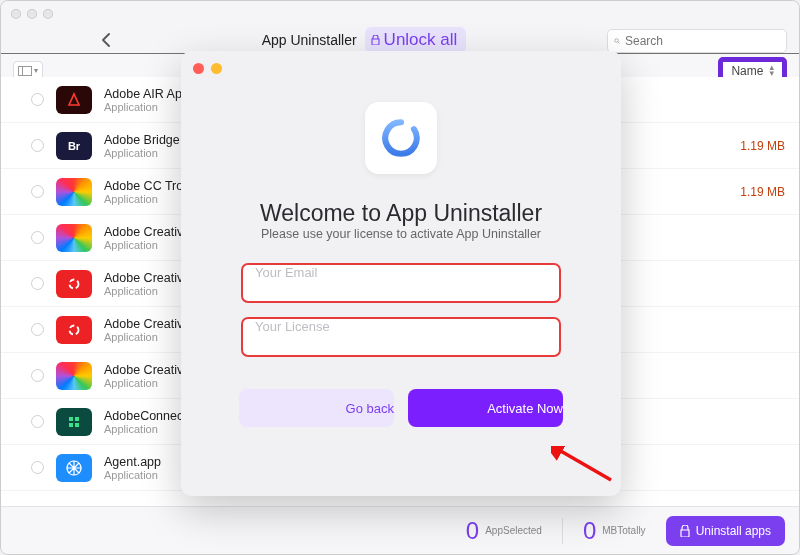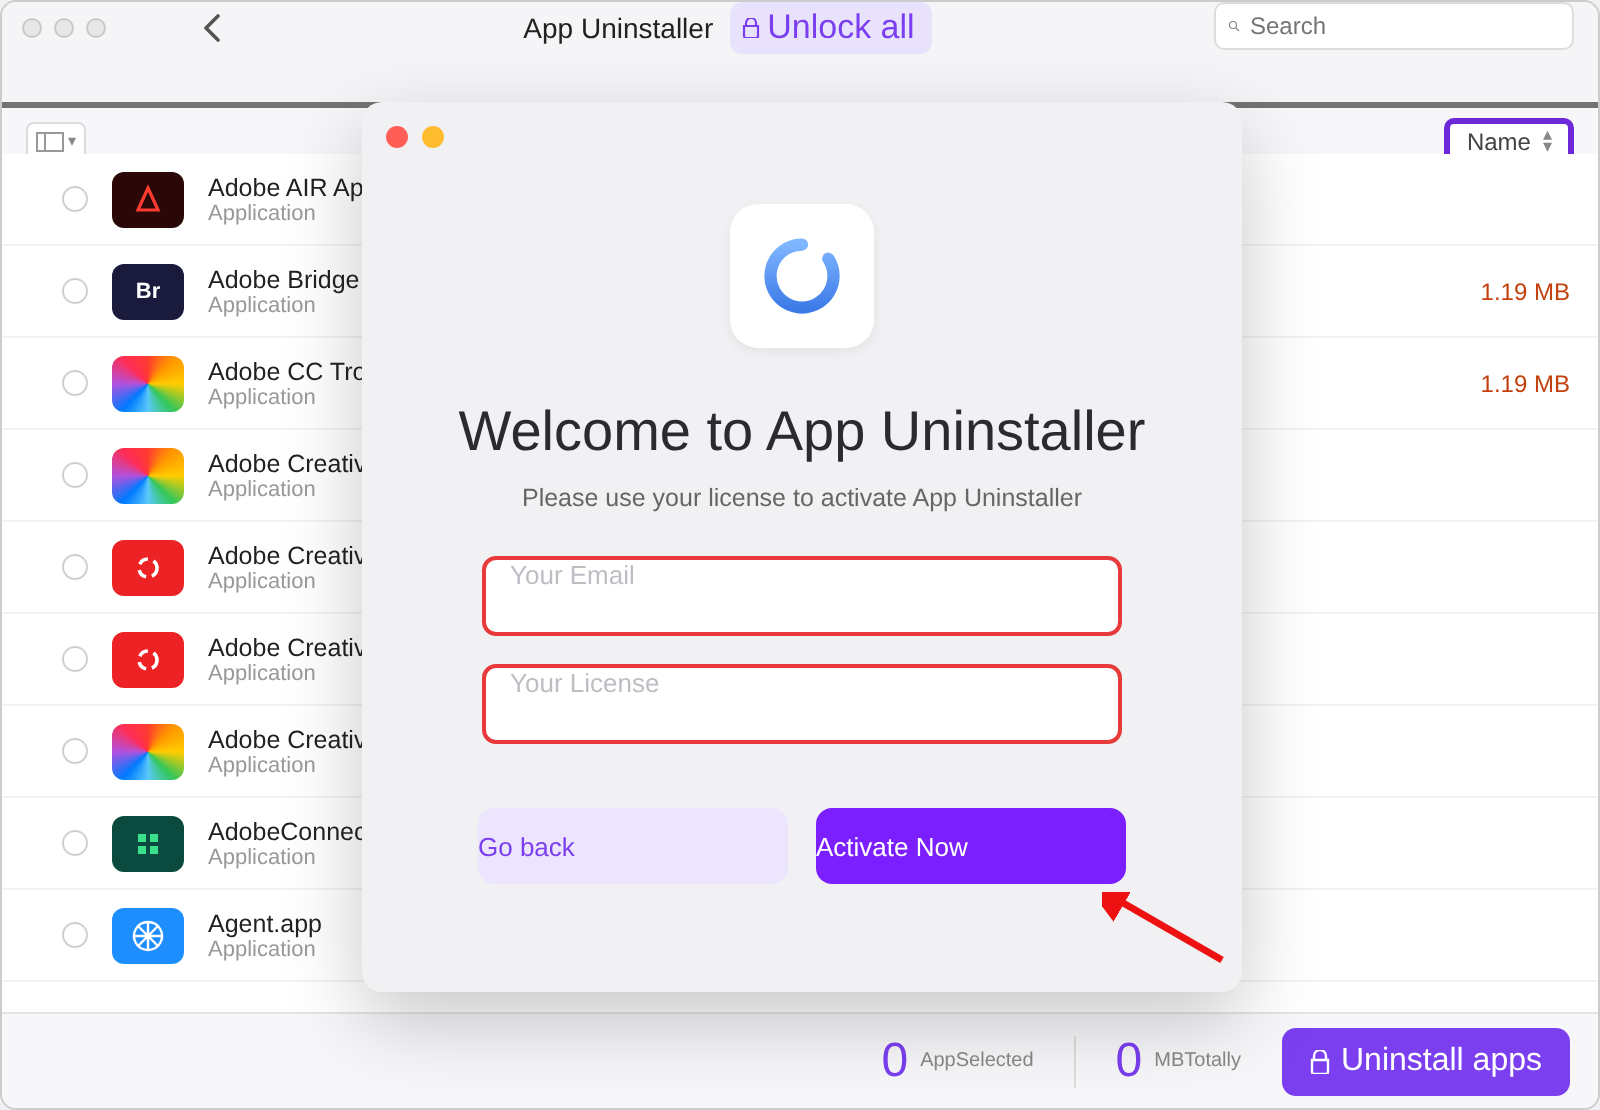--- a/index.html
+++ b/index.html
@@ -22,24 +22,24 @@
   }
   .main-traffic .dot {
     width: 10px; height: 10px; border-radius: 50%;
     border: 1px solid rgba(0,0,0,0.12);
     background: #e6e6e6;
   }
 
   
   .toolbar {
     height: 53px;
-    display: flex; align-items: flex-start;
+    display: flex; align-items: flex-end;
     padding: 0 12px 0 70px;
     background: #f5f5f8;
-    border-bottom: 3px solid #737373;
+    border-bottom: 1px solid #737373;
     gap: 12px;
   }
   .back-btn {
     width: 30px; height: 26px;
     display: flex; align-items: center; justify-content: center;
     border-radius: 5px;
     color: #666;
     margin-left: 20px;
   }
   .title-wrap {
@@ -81,21 +81,21 @@
   .view-toggle {
     width: 30px; height: 20px;
     border: 1px solid #dcdce0;
     border-radius: 4px;
     display: flex; align-items: center; justify-content: center;
     color: #888; font-size: 11px;
     background: #fff;
   }
   .sort-wrap {
     display: flex; align-items: center; gap: 6px;
-    background: #fff; border: 3px solid #6d28d9;
+    background: #fff; border: 5px solid #6d28d9;
     border-radius: 5px; padding: 2px 8px;
     font-size: 12px; color: #444;
   }
 
   
   .app-list {
     position: absolute;
     top: 76px; left: 0; right: 0; bottom: 48px;
     background: #fff;
     overflow: hidden;
@@ -136,21 +136,21 @@
   .stat {
     display: flex; align-items: center; gap: 6px;
   }
   .stat .big { font-size: 24px; font-weight: 300; color: #7b3ff0; }
   .stat .lbl { display: flex; flex-direction: row; line-height: 1.1; }
   .stat .lbl span { font-size: 10px; color: #888; }
   .divider { width: 1px; height: 26px; background: #ddd; }
   .uninstall {
     background: #7b3ff0; color: #fff;
     padding: 8px 14px; border-radius: 7px;
-    font-size: 16px;
+    font-size: 12px;
     display: flex; align-items: center; gap: 6px;
   }
 
   
   .modal {
     position: absolute;
     top: 50px; left: 180px;
     width: 440px; height: 445px;
     background: #f1f1f4;
     border-radius: 10px;
@@ -167,21 +167,21 @@
     display: flex; flex-direction: column; align-items: center;
     padding: 28px 38px 0 38px;
   }
   .app-logo {
     width: 72px; height: 72px; background: #fff; border-radius: 14px;
     box-shadow: 0 2px 6px rgba(0,0,0,0.06);
     display: flex; align-items: center; justify-content: center;
     margin-bottom: 26px;
   }
   .app-logo svg { width: 42px; height: 42px; }
-  .modal h1 { font-size: 28px; font-weight: 400; color: #2b2b2f; margin-bottom: 10px; text-align: center;}
+  .modal h1 { font-size: 23px; font-weight: 400; color: #2b2b2f; text-align: center;}
   .modal .sub { font-size: 12.5px; color: #666; margin-bottom: 22px; text-align: center;}
   .field {
     width: 320px; height: 40px;
     background: #fff;
     border: 2px solid #e83a3a;
     border-radius: 7px;
     margin-bottom: 14px;
     padding: 0 12px;
     display: flex; align-items: flex-start;
   }
@@ -189,21 +189,21 @@
     width: 100%; border: none; outline: none;
     font-size: 13px; background: transparent;
   }
   .field input::placeholder { color: #bdbdc4; }
   .btn-row {
     display: flex; gap: 14px; margin-top: 18px;
   }
   .btn {
     width: 155px; height: 38px;
     border-radius: 8px;
-    display: flex; align-items: center; justify-content: flex-start;
+    display: flex; align-items: center; justify-content: flex-end;
     font-size: 13px; font-weight: 500;
   }
   .btn.back { background: #ece5fd; color: #7b3ff0; }
   .btn.activate { background: #7b1fff; color: #fff; }
 
   
   .arrow {
     position: absolute;
     top: 445px;
     left: 550px;

